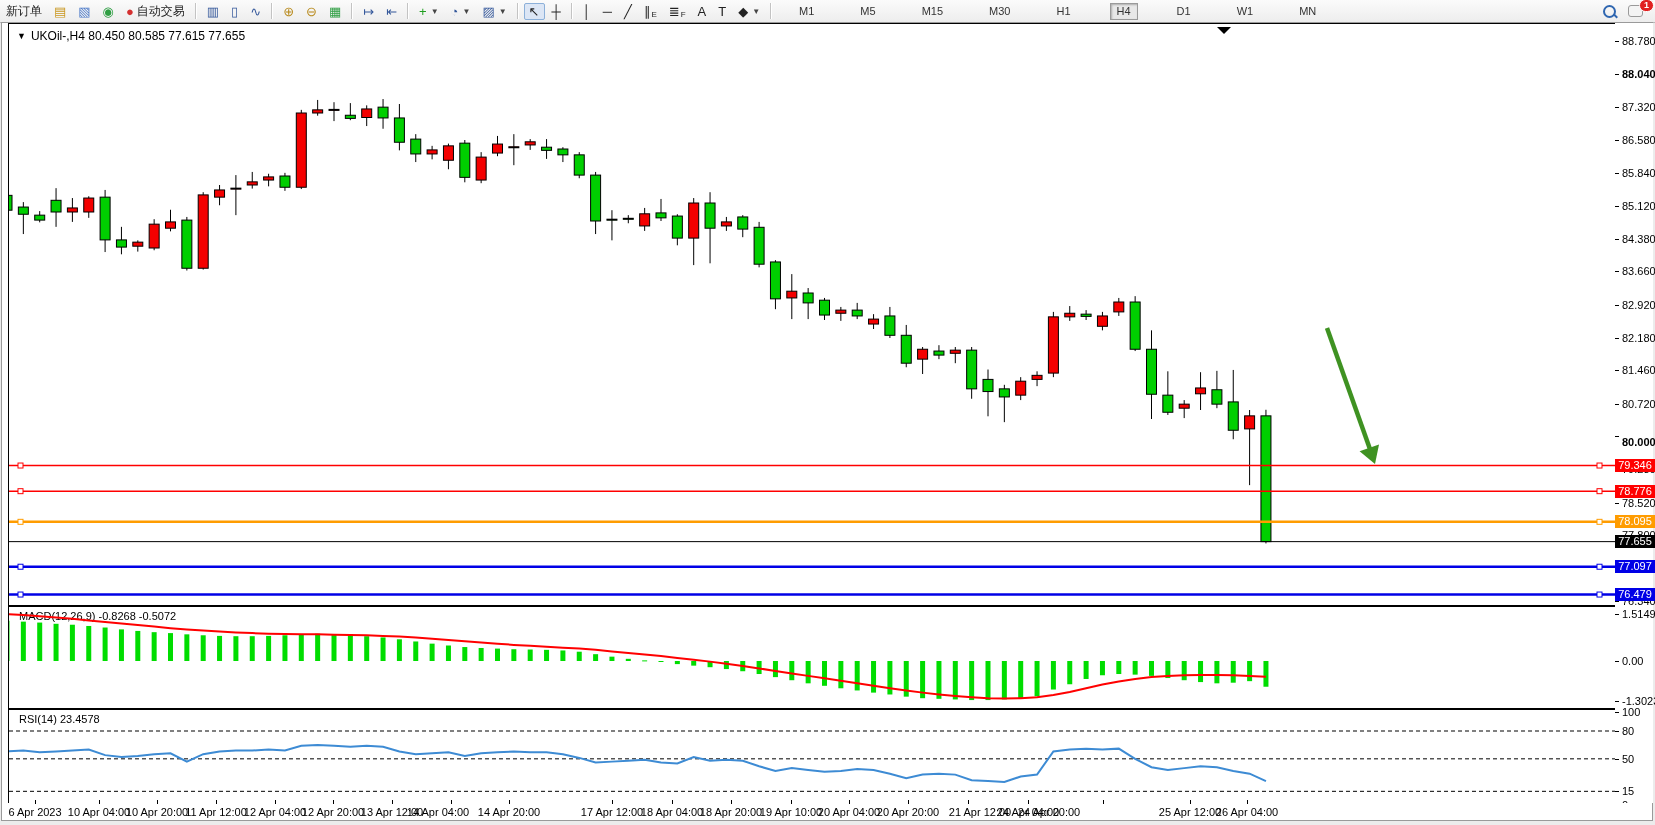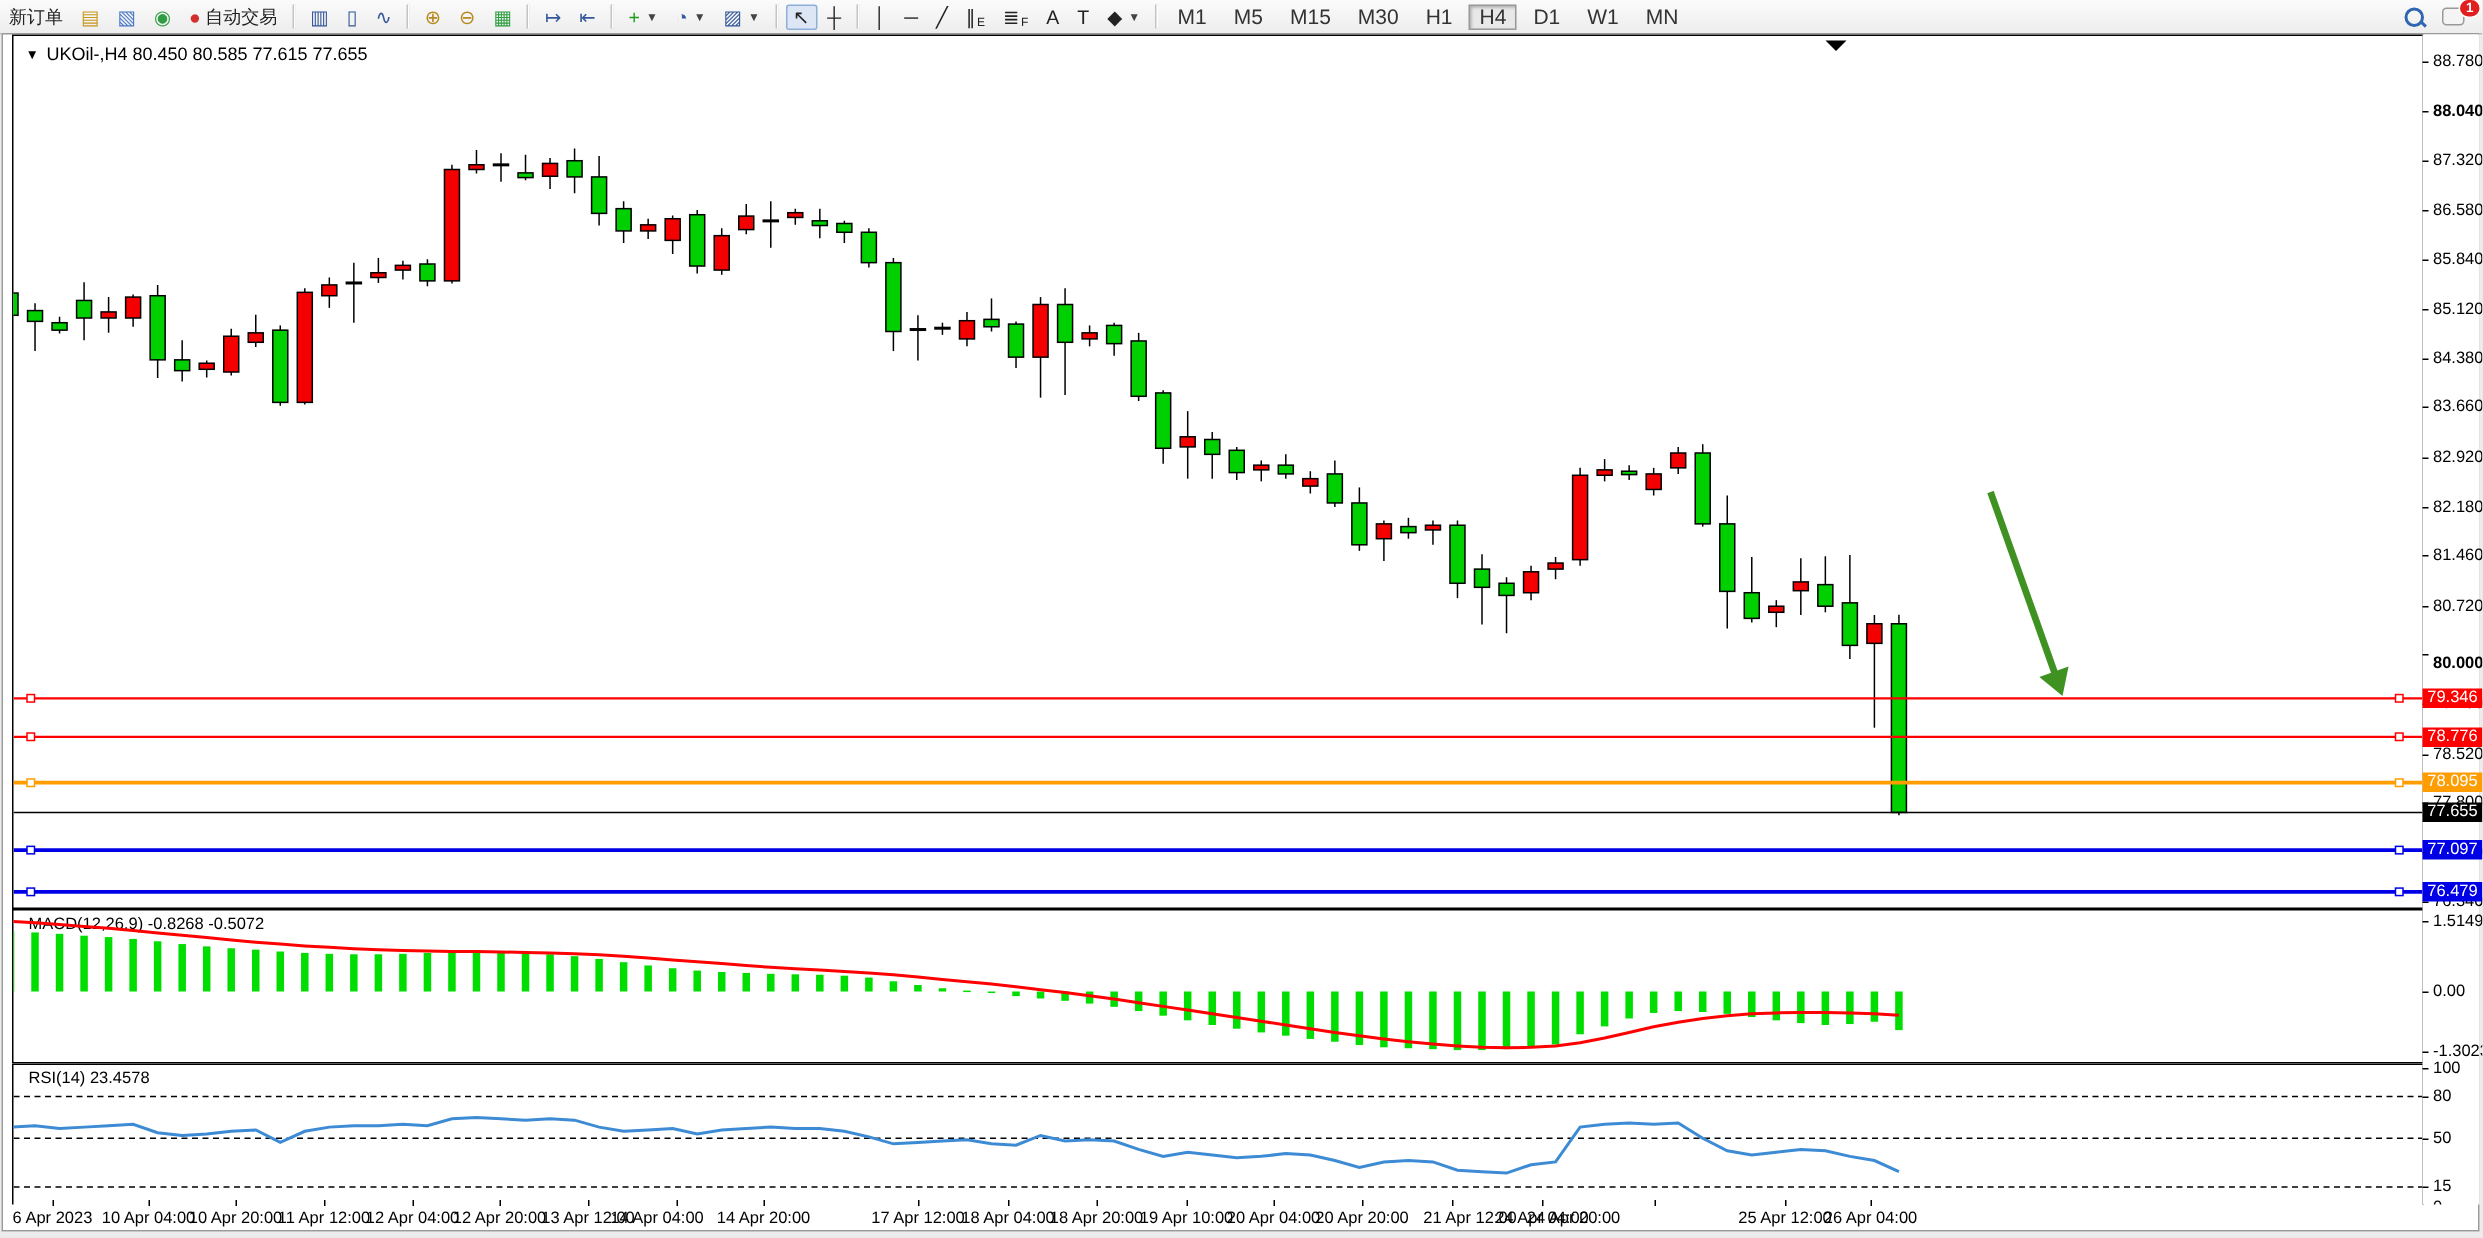--- a/index.html
+++ b/index.html
@@ -6,21 +6,21 @@
   #app{position:relative;width:1655px;height:825px;background:#ececec;overflow:hidden;}
   
   #toolbar{position:absolute;left:0;top:0;width:1655px;height:22px;background:linear-gradient(#fbfbfb,#ededed);
            border-bottom:1px solid #b9b9b9;display:flex;align-items:center;font-size:12px;color:#222;}
   .tb-sep{width:1px;height:16px;background:#c3c3c3;border-right:1px solid #fff;margin:0 4px;flex:0 0 auto;}
   .tb-btn{display:flex;align-items:center;gap:3px;padding:1px 4px;margin:12px 1px;border:1px solid transparent;
           border-radius:2px;white-space:nowrap;cursor:default;flex:0 0 auto;height:17px;box-sizing:border-box;}
   .tb-btn .glyph{font-size:13px;line-height:13px;}
   .tb-btn .dd{font-size:8px;color:#444;margin-left:1px;}
   .tb-btn.active{background:#dce6f5;border:1px solid #8cb0d9;}
-  .tf-btn{padding:1px 6px;margin:2px;border:1px solid transparent;font-size:14px;color:#333;height:17px;box-sizing:border-box;
+  .tf-btn{padding:1px 6px;margin:16px;border:1px solid transparent;font-size:11px;color:#333;height:17px;box-sizing:border-box;
           display:flex;align-items:center;}
   .tf-btn.active{background:#e8e8e8;border:1px solid #9a9a9a;box-shadow:inset 1px 1px 2px rgba(0,0,0,.25);}
   #tb-right{margin-left:auto;display:flex;align-items:center;margin-right:6px;}
   .search-glyph{display:inline-block;width:9px;height:9px;border:2px solid #2f66b0;border-radius:50%;position:relative;}
   .search-glyph:after{content:"";position:absolute;left:8px;top:8px;width:5px;height:2px;background:#2f66b0;transform:rotate(45deg);}
   .chat-glyph{display:inline-block;width:13px;height:10px;border:1.5px solid #9a9a9a;border-radius:3px;background:#f4f4f4;position:relative;}
   .badge{position:absolute;top:-5px;right:-7px;background:#e02020;color:#fff;font-size:9px;font-weight:bold;
          border-radius:7px;padding:0 4px;line-height:11px;border:1px solid #fff;}
   
   #chart-window{position:absolute;left:1px;top:22px;width:1652px;height:799px;background:#fff;border:1px solid #9a9a9a;box-sizing:border-box;}

